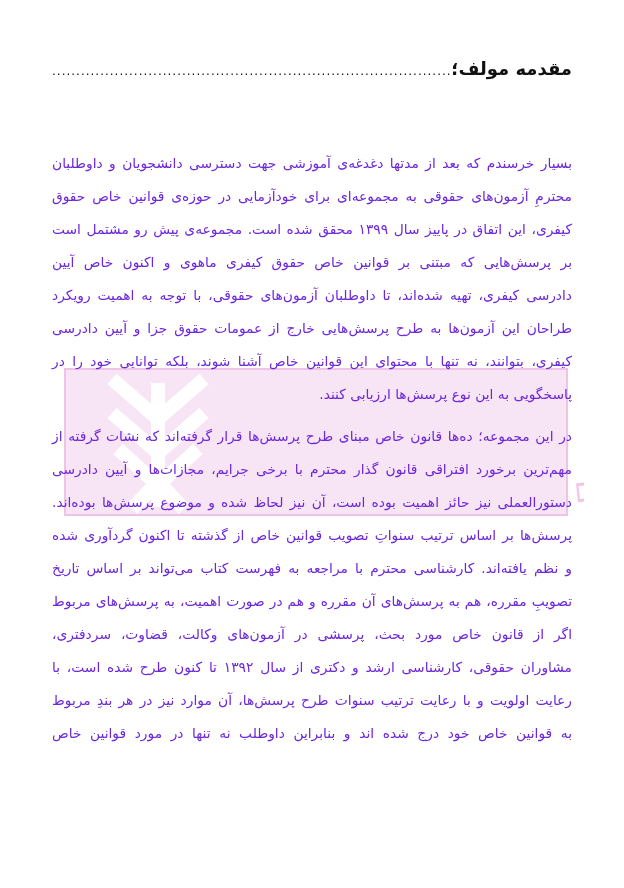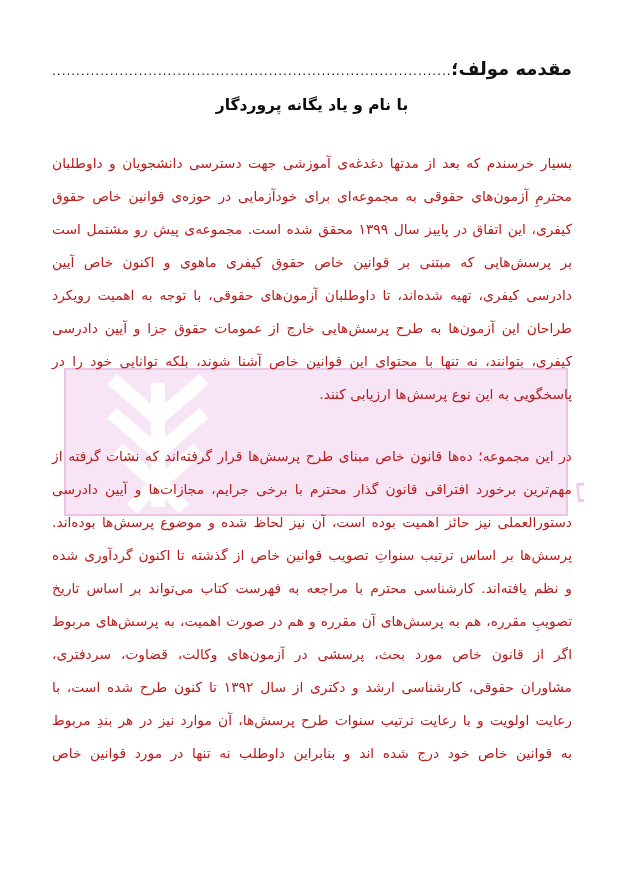--- a/index.html
+++ b/index.html
@@ -46,24 +46,24 @@
     font-size:12px;letter-spacing:1px;color:#111;
     direction:ltr;text-align:left;
     padding-bottom:1px;
   }
   .doc-title{
     position:absolute;top:96px;right:52px;left:52px;
     text-align:center;font-weight:bold;font-size:15.5px;color:#0d0d0d;
   }
   .para{position:absolute;right:52px;left:52px;}
   .para-1{top:147px;}
-  .para-2{top:440px;}
+  .para-2{top:420px;}
   .line{
     height:33px;line-height:33px;
-    font-size:13.8px;color:#b91c1c;
+    font-size:13.8px;color:#6d28d9;
     text-align:justify;text-align-last:justify;
     white-space:nowrap;
     overflow:visible;
   }
   .line.last{
     text-align:center;text-align-last:right;
   }
 </style>
 </head>
 <body>
@@ -90,21 +90,20 @@
     </svg>
   </div>
 
   <div class="text-layer">
 
     <div class="header-row">
       <span class="header-label">مقدمه مولف؛</span>
       <span class="header-dots">.........................................................................................................................</span>
     </div>
 
-    <div class="doc-title">با نام و یاد یگانه پروردگار</div>
 
     <div class="para para-1">
       <div class="line">بسیار خرسندم که بعد از مدتها دغدغه‌ی آموزشی جهت دسترسی دانشجویان و داوطلبان</div>
       <div class="line">محترمِ آزمون‌های حقوقی به مجموعه‌ای برای خودآزمایی در حوزه‌ی قوانین خاص حقوق</div>
       <div class="line">کیفری، این اتفاق در پاییز سال ۱۳۹۹ محقق شده است. مجموعه‌ی پیش رو مشتمل است</div>
       <div class="line">بر پرسش‌هایی که مبتنی بر قوانین خاص حقوق کیفری ماهوی و اکنون خاص آیین</div>
       <div class="line">دادرسی کیفری، تهیه شده‌اند، تا داوطلبان آزمون‌های حقوقی، با توجه به اهمیت رویکرد</div>
       <div class="line">طراحان این آزمون‌ها به طرح پرسش‌هایی خارج از عمومات حقوق جزا و آیین دادرسی</div>
       <div class="line">کیفری، بتوانند، نه تنها با محتوای این قوانین خاص آشنا شوند، بلکه توانایی خود را در</div>
       <div class="line last">پاسخگویی به این نوع پرسش‌ها ارزیابی کنند.</div>

